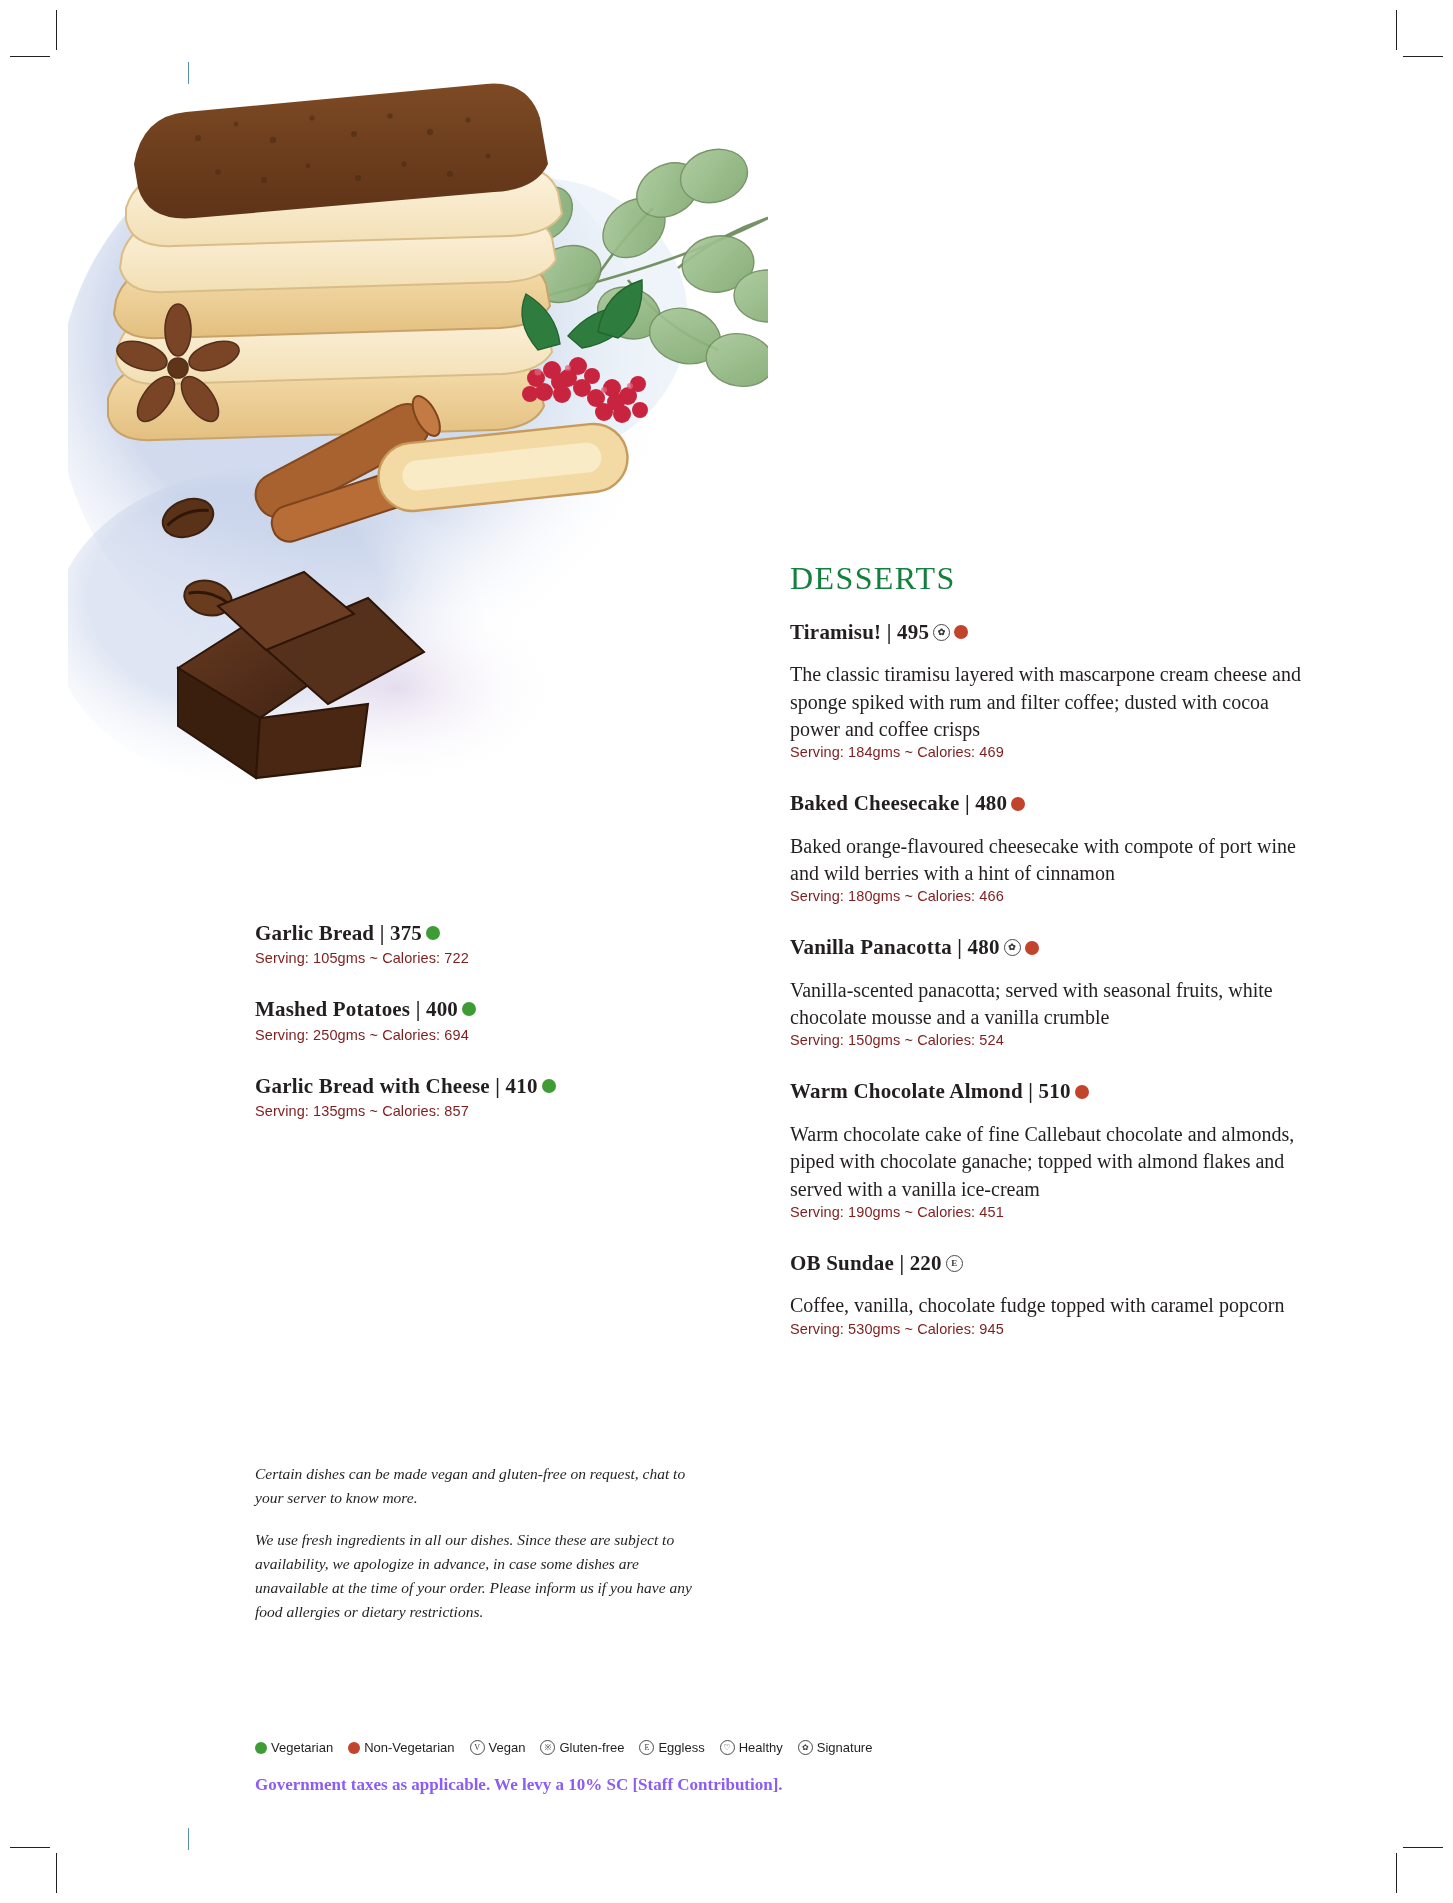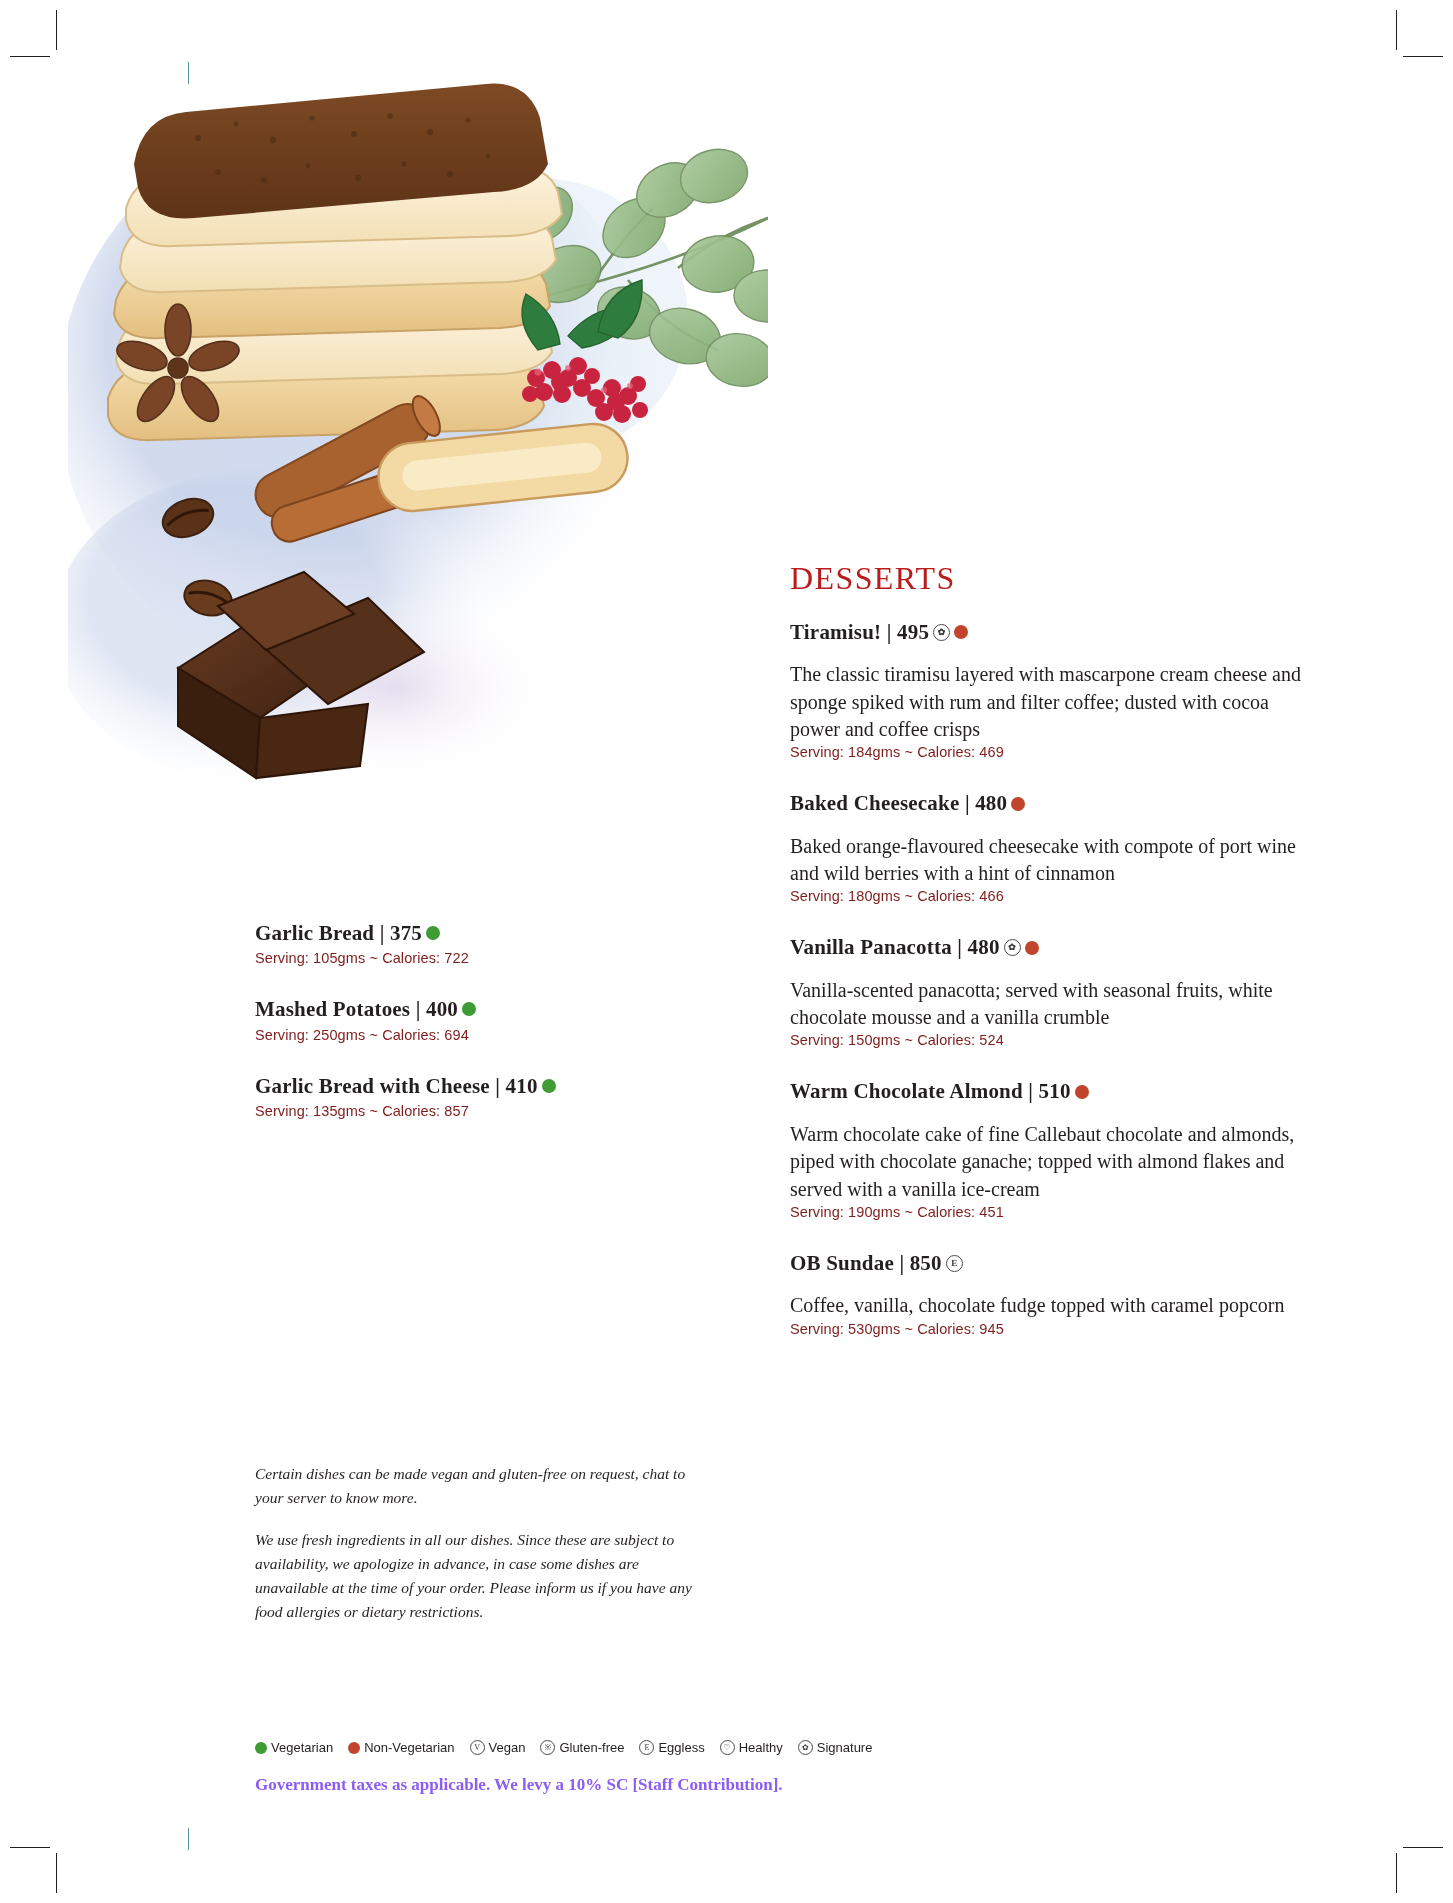--- a/index.html
+++ b/index.html
@@ -57,21 +57,21 @@
     width: 470px;
   }
   .col-right {
     position: absolute;
     left: 790px;
     top: 560px;
     width: 520px;
   }
 
   .section-title {
-    color: #b91c1c;
+    color: #15803d;
     font-family: "Liberation Serif", serif;
     font-size: 32px;
     letter-spacing: 1.4px;
     font-weight: 400;
     margin: 0 0 22px 0;
   }
 
   .item { margin-bottom: 26px; }
   .item-head {
     font-family: "Liberation Serif", serif;
@@ -428,21 +428,21 @@
       <div class="item-head">
         <span>Warm Chocolate Almond | 510</span>
         <span class="dot nonveg"></span>
       </div>
       <p class="item-desc">Warm chocolate cake of fine Callebaut chocolate and almonds, piped with chocolate ganache; topped with almond flakes and served with a vanilla ice-cream</p>
       <p class="item-meta">Serving: 190gms ~ Calories: 451</p>
     </div>
 
     <div class="item">
       <div class="item-head">
-        <span>OB Sundae | 850</span>
+        <span>OB Sundae | 220</span>
         <span class="mark">E</span>
       </div>
       <p class="item-desc">Coffee, vanilla, chocolate fudge topped with caramel popcorn</p>
       <p class="item-meta">Serving: 530gms ~ Calories: 945</p>
     </div>
   </div>
 
   <div class="disclaimer">
     <p>Certain dishes can be made vegan and gluten-free on request, chat to your server to know more.</p>
     <p>We use fresh ingredients in all our dishes. Since these are subject to availability, we apologize in advance, in case some dishes are unavailable at the time of your order. Please inform us if you have any food allergies or dietary restrictions.</p>

